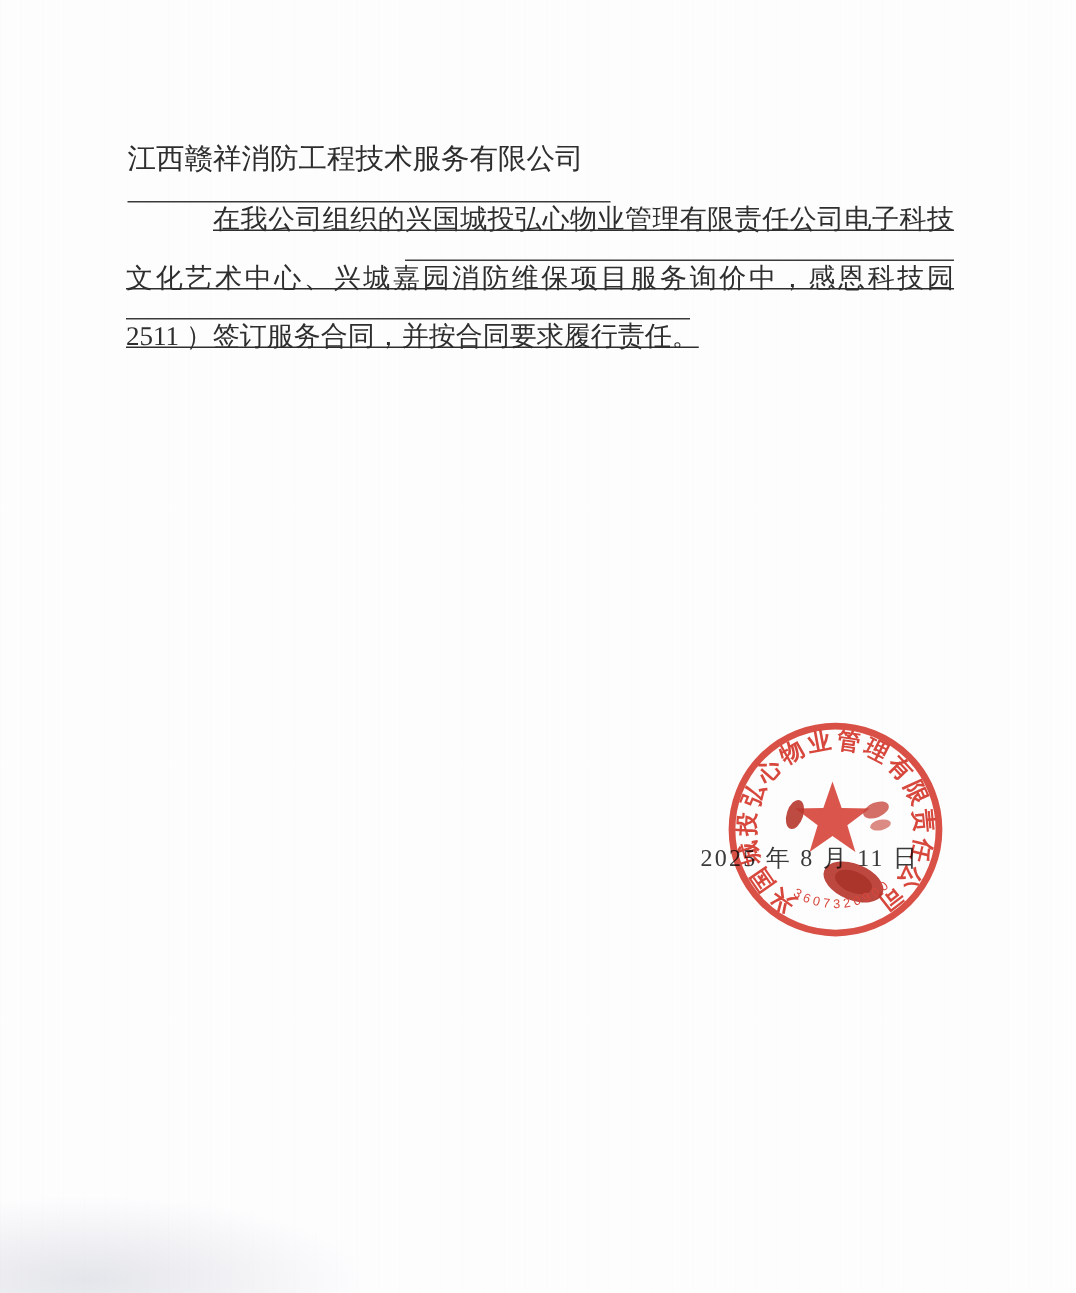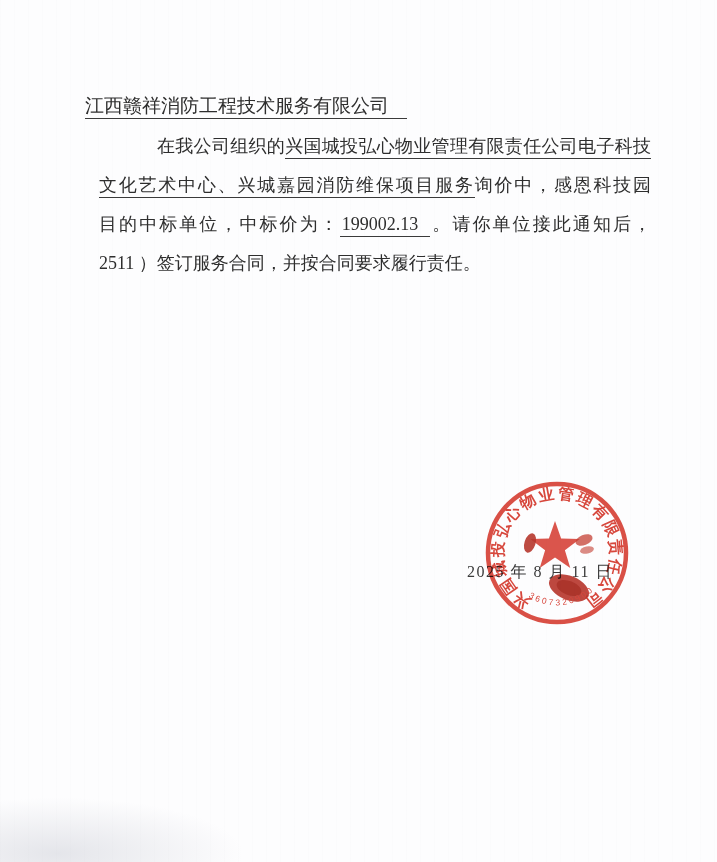--- a/index.html
+++ b/index.html
@@ -28,31 +28,32 @@
     color: #262626;
   }
   .recipient-line {
     position: absolute;
     left: 85px; top: 93px;
     font-size: 19px;
     color: #2e2e2e;
   }
   .u {
     border-bottom: 1.6px solid #3a3a3a;
-    padding-bottom: 2px;
+    padding-bottom: 17px;
   }
   .u-recipient { padding-right: 18px; }
   .u-price { padding-right: 12px; padding-left: 2px; }
   .u-date-num { padding: 0 4px; }
   .body-block {
     position: absolute;
-    left: 99px; top: 127px; width: 552px;
+    left: 84px; top: 127px; width: 552px;
     font-size: 18px;
     line-height: 39px;
     color: #2e2e2e;
+    text-decoration: underline;
   }
   .p-line { text-align: justify; text-align-last: justify; }
   .p-line.first { text-indent: 58px; }
   .p-line.last { text-align: left; text-align-last: left; }
   .issue-date {
     position: absolute;
     left: 467px; top: 562px;
     font-size: 16px;
     letter-spacing: 1.5px;
     color: #3a3a3a;
@@ -73,21 +74,20 @@
 <div class="page">
 
 
   <div class="recipient-line">
     <span class="u u-recipient">江西赣祥消防工程技术服务有限公司</span>
   </div>
 
   <div class="body-block">
     <div class="p-line first"><span>在我公司组织的</span><span class="u">兴国城投弘心物业管理有限责任公司电子科技</span></div>
     <div class="p-line"><span class="u">文化艺术中心、兴城嘉园消防维保项目服务</span><span>询价中，感恩科技园</span></div>
-    <div class="p-line"><span>目的中标单位，中标价为：</span><span class="u u-price">199002.13</span><span>。请你单位接此通知后，</span></div>
     <div class="p-line last"><span>2511 ）签订服务合同，并按合同要求履行责任。</span></div>
   </div>
 
   <div class="issue-date">2025 年 8 月 11 日</div>
 
   <svg class="seal" viewBox="-86 -86 172 172" xmlns="http://www.w3.org/2000/svg">
     <defs>
       <path id="sealTopArc" d="M -25.4,47.5 A 54,54 0 1 1 25.4,47.5" fill="none"></path>
       <path id="sealBottomArc" d="M -35,39 A 52.5,52.5 0 0 0 35,39" fill="none"></path>
     </defs>

